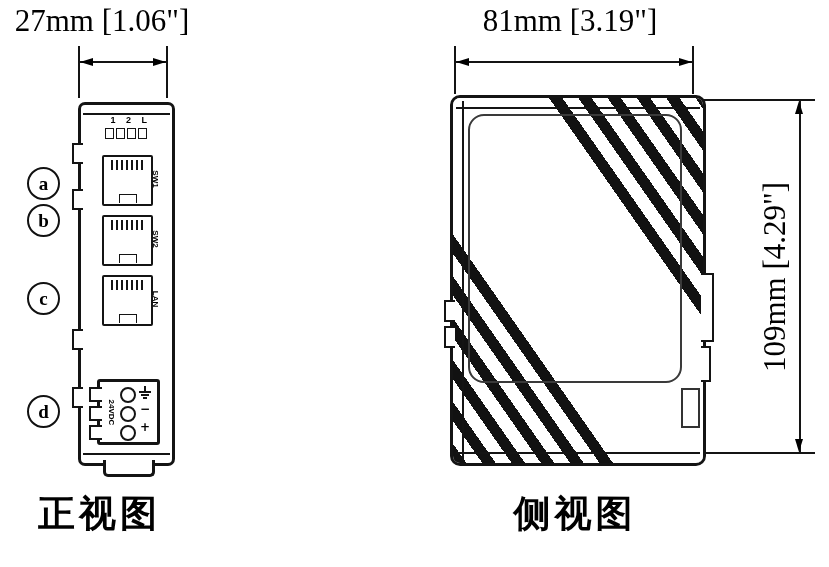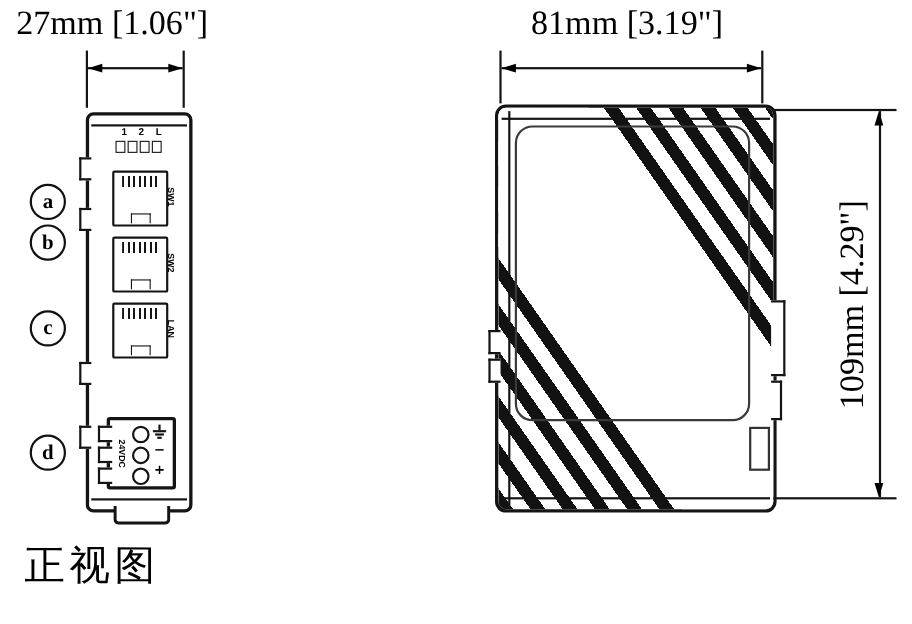--- a/index.html
+++ b/index.html
@@ -1,20 +1,20 @@
 <!DOCTYPE html>
 <html><head>
 <meta charset="utf-8">
 <style>
   html,body{margin:0;padding:0}
   body{background:#fff;font-family:"Liberation Serif","DejaVu Serif",serif;color:#000}
   #canvas{position:relative;width:829px;height:567px;background:#fff;overflow:hidden}
   .ln{position:absolute;background:#141414}
   .dimtext{position:absolute;font-size:31px;white-space:nowrap;text-align:center;line-height:1.1}
-  .caption{position:absolute;font-size:37px;font-weight:400;letter-spacing:4px}
+  .caption{position:absolute;font-size:37px;font-weight:700;text-align:center;letter-spacing:4px}
   .arr{position:absolute;width:0;height:0}
   .arr.l{border-top:4px solid transparent;border-bottom:4px solid transparent;border-right:13px solid #000}
   .arr.r{border-top:4px solid transparent;border-bottom:4px solid transparent;border-left:13px solid #000}
   .arr.u{border-left:4px solid transparent;border-right:4px solid transparent;border-bottom:13px solid #000}
   .arr.d{border-left:4px solid transparent;border-right:4px solid transparent;border-top:13px solid #000}
 
   
   #f-dim-text{left:6px;top:4px;width:192px}
   #f-ext-l{left:78px;top:46px;width:2px;height:52px}
   #f-ext-r{left:166px;top:46px;width:2px;height:52px}
@@ -193,14 +193,15 @@
     <div class="stab" id="st2"></div>
   </div>
 
   <div class="ln" id="h-ext-t"></div>
   <div class="ln" id="h-ext-b"></div>
   <div class="ln" id="h-line"></div>
   <div class="arr u" id="h-arr-u"></div>
   <div class="arr d" id="h-arr-d"></div>
   <div class="dimtext" id="h-dim-text">109mm [4.29"]</div>
 
+  <div class="caption" id="s-caption">侧视图</div>
 
 </div>
 
 </body></html>

